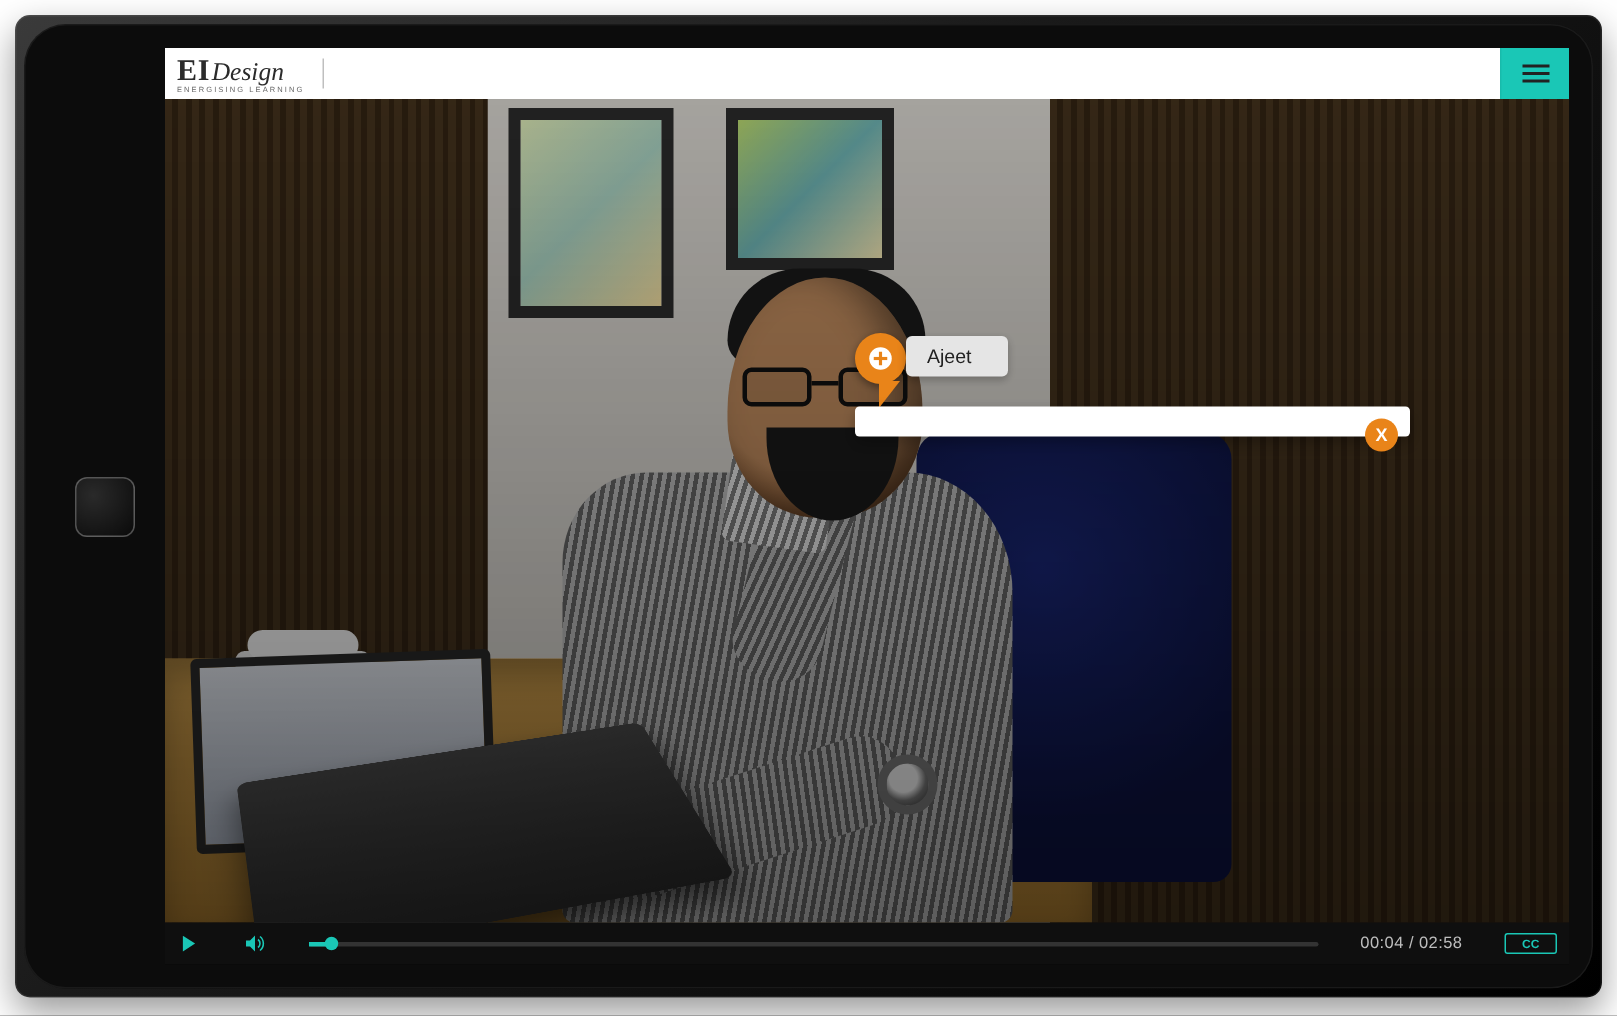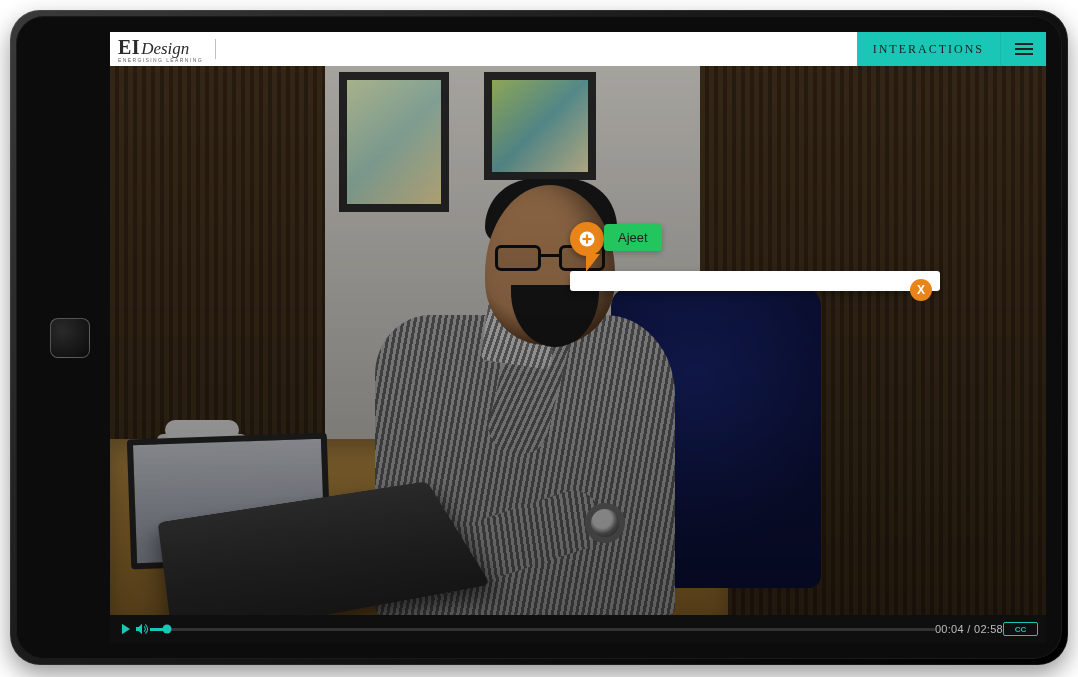--- a/index.html
+++ b/index.html
@@ -1,21 +1,21 @@
 <!DOCTYPE html>
 <html><head>
 <meta charset="utf-8">
 <style>
   * { box-sizing: border-box; margin: 0; padding: 0; }
   html, body { width: 1078px; height: 677px; background: #fff; font-family: "Segoe UI", Arial, sans-serif; overflow: hidden; }
 
   .tablet {
     position: absolute; left: 10px; top: 10px; width: 1058px; height: 655px;
     background: linear-gradient(135deg, #3a3a3a 0%, #1a1a1a 40%, #000 100%);
-    border-radius: 30px;
+    border-radius: 10px;
     box-shadow: 0 10px 24px rgba(0,0,0,0.4), inset 0 0 0 1px rgba(255,255,255,0.08);
   }
   .tablet:before{
     content:""; position:absolute; left:6px; top:6px; right:6px; bottom:6px;
     border-radius:28px; background:#0c0c0c;
     box-shadow: inset 0 0 0 1px rgba(255,255,255,0.06);
   }
   .home-btn{
     position:absolute; left:40px; top:50%; transform:translateY(-50%);
     width:40px; height:40px; border-radius:8px;
@@ -116,32 +116,32 @@
   .cell{ position:absolute; left:198px; bottom:344px; width:20px; height:48px; background:#111; border-radius:4px; transform:rotate(12deg);}
   .shade{ position:absolute; inset:0; background:linear-gradient(rgba(0,0,0,0.22),rgba(0,0,0,0.5)); pointer-events:none;}
 
   
   .hotspot{ position:absolute; width:34px; height:34px; border-radius:50%;
     background:#e98419; display:flex; align-items:center; justify-content:center;
     box-shadow:0 2px 6px rgba(0,0,0,0.4); cursor:pointer;}
   .hotspot svg{ width:18px; height:18px; }
   .hotspot-tail{ position:absolute; width:0; height:0; border-left:0 solid transparent;
     border-right:14px solid transparent; border-top:18px solid #e98419;}
-  .name-chip{ position:absolute; background:#22c55e; border-radius:4px; padding:6px 14px 6px 14px;
+  .name-chip{ position:absolute; background:#e5e5e5; border-radius:4px; padding:6px 24px 6px 14px;
     font-size:13px; color:#222; box-shadow:0 2px 6px rgba(0,0,0,0.25);}
   .info-card{ position:absolute; background:#fff; border-radius:3px; padding:10px 28px 10px 12px;
     width:370px; font-size:12.5px; color:#222; line-height:1.35; box-shadow:0 4px 10px rgba(0,0,0,0.28);}
   .info-card .hint{ color:#9a6a1b; margin-top:8px; font-size:12px;}
   .close-pill{ position:absolute; width:22px; height:22px; border-radius:50%; background:#e98419;
     color:#fff; font-size:12px; font-weight:700; display:flex; align-items:center; justify-content:center;
     cursor:pointer; top:8px; right:8px;}
 
   
   .player{ position:absolute; left:0; right:0; bottom:0; height:28px; background:#0f0f0f;
-    display:flex; align-items:center; padding:0 8px; gap:0; color:#1ac7b6;}
+    display:flex; align-items:center; padding:0 8px; gap:28px; color:#1ac7b6;}
   .ctrl{ width:16px; height:16px; display:flex; align-items:center; justify-content:center; cursor:pointer;}
   .progress{ flex:1; height:3px; background:#333; position:relative; border-radius:2px;}
   .progress .fill{ position:absolute; left:0; top:0; bottom:0; background:#1ac7b6;}
   .progress .knob{ position:absolute; top:50%; width:9px; height:9px; background:#1ac7b6;
     border-radius:50%; transform:translate(-50%,-50%);}
   .time{ font-size:11px; color:#bdbdbd; letter-spacing:0.3px;}
   .cc{ width:35px; height:14px; border:1.5px solid #1ac7b6; border-radius:2px; font-size:8px;
     display:flex; align-items:center; justify-content:center; color:#1ac7b6; cursor:pointer; font-weight:700;}
 </style>
 </head>
@@ -153,21 +153,20 @@
 
     <div class="topbar">
       <div class="logo">
         <div>
           <span class="el">EI</span><span class="dgn">Design</span>
           <span class="tag">ENERGISING LEARNING</span>
         </div>
       </div>
       <div class="divider"></div>
       <div class="topright">
-        <div class="interactions">INTERACTIONS</div>
         <div class="menu-btn">
           <span class="hamb"></span>
         </div>
       </div>
     </div>
 
     <div class="video-area">
       <div class="scene">
         <div class="wall"></div>
         <div class="blinds-left"></div>

